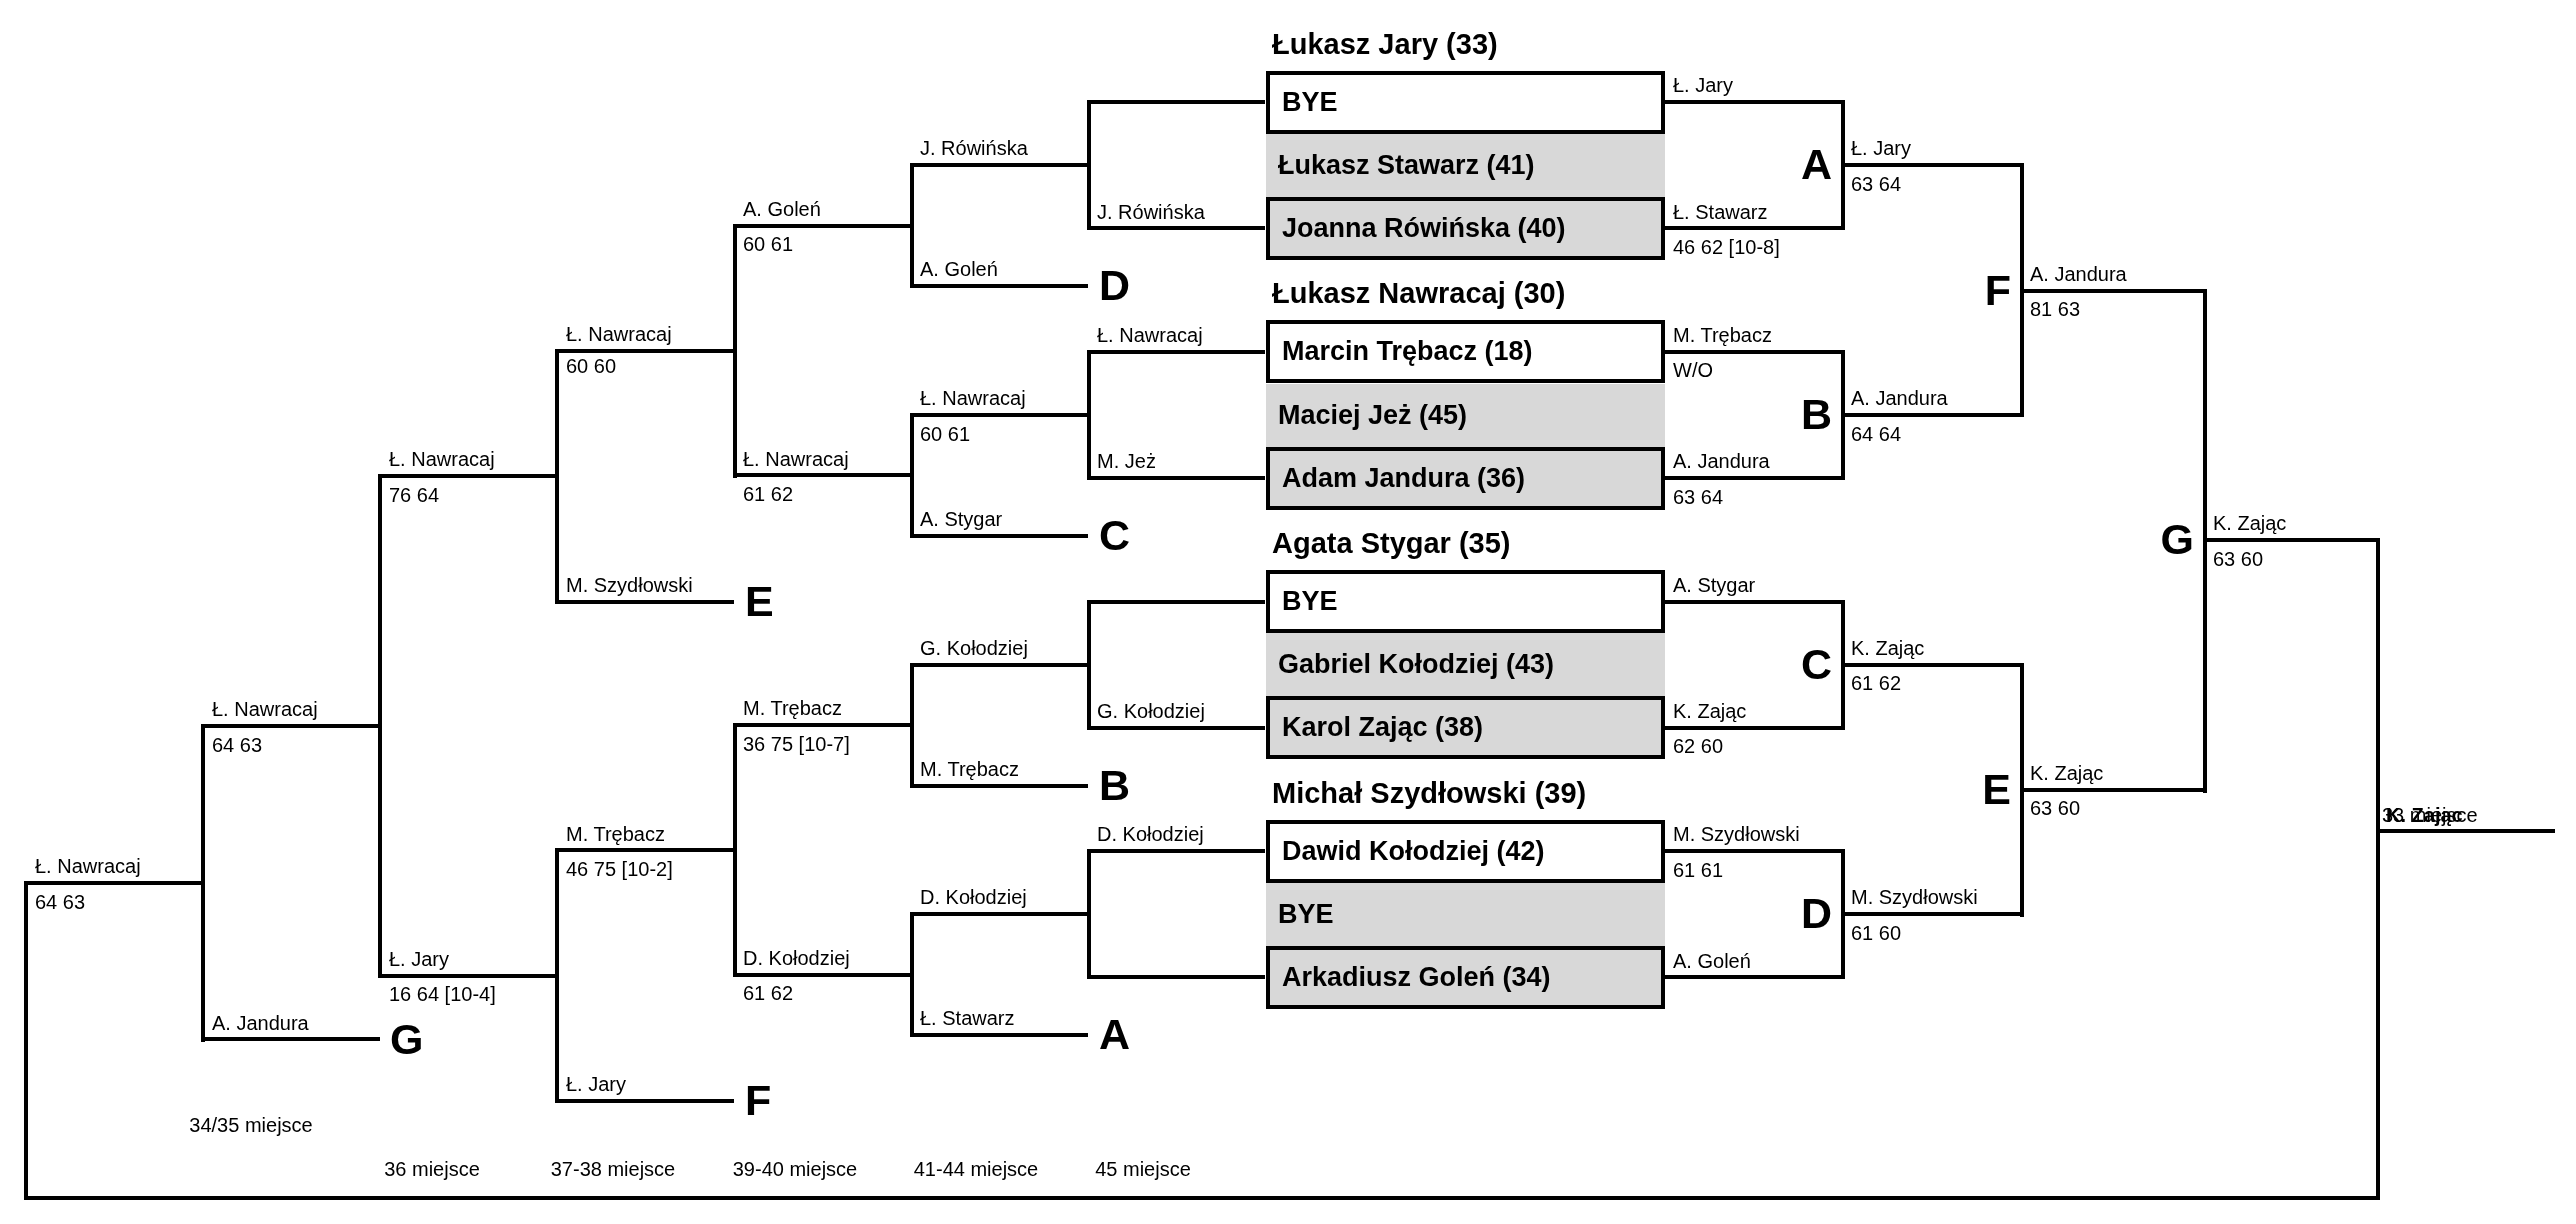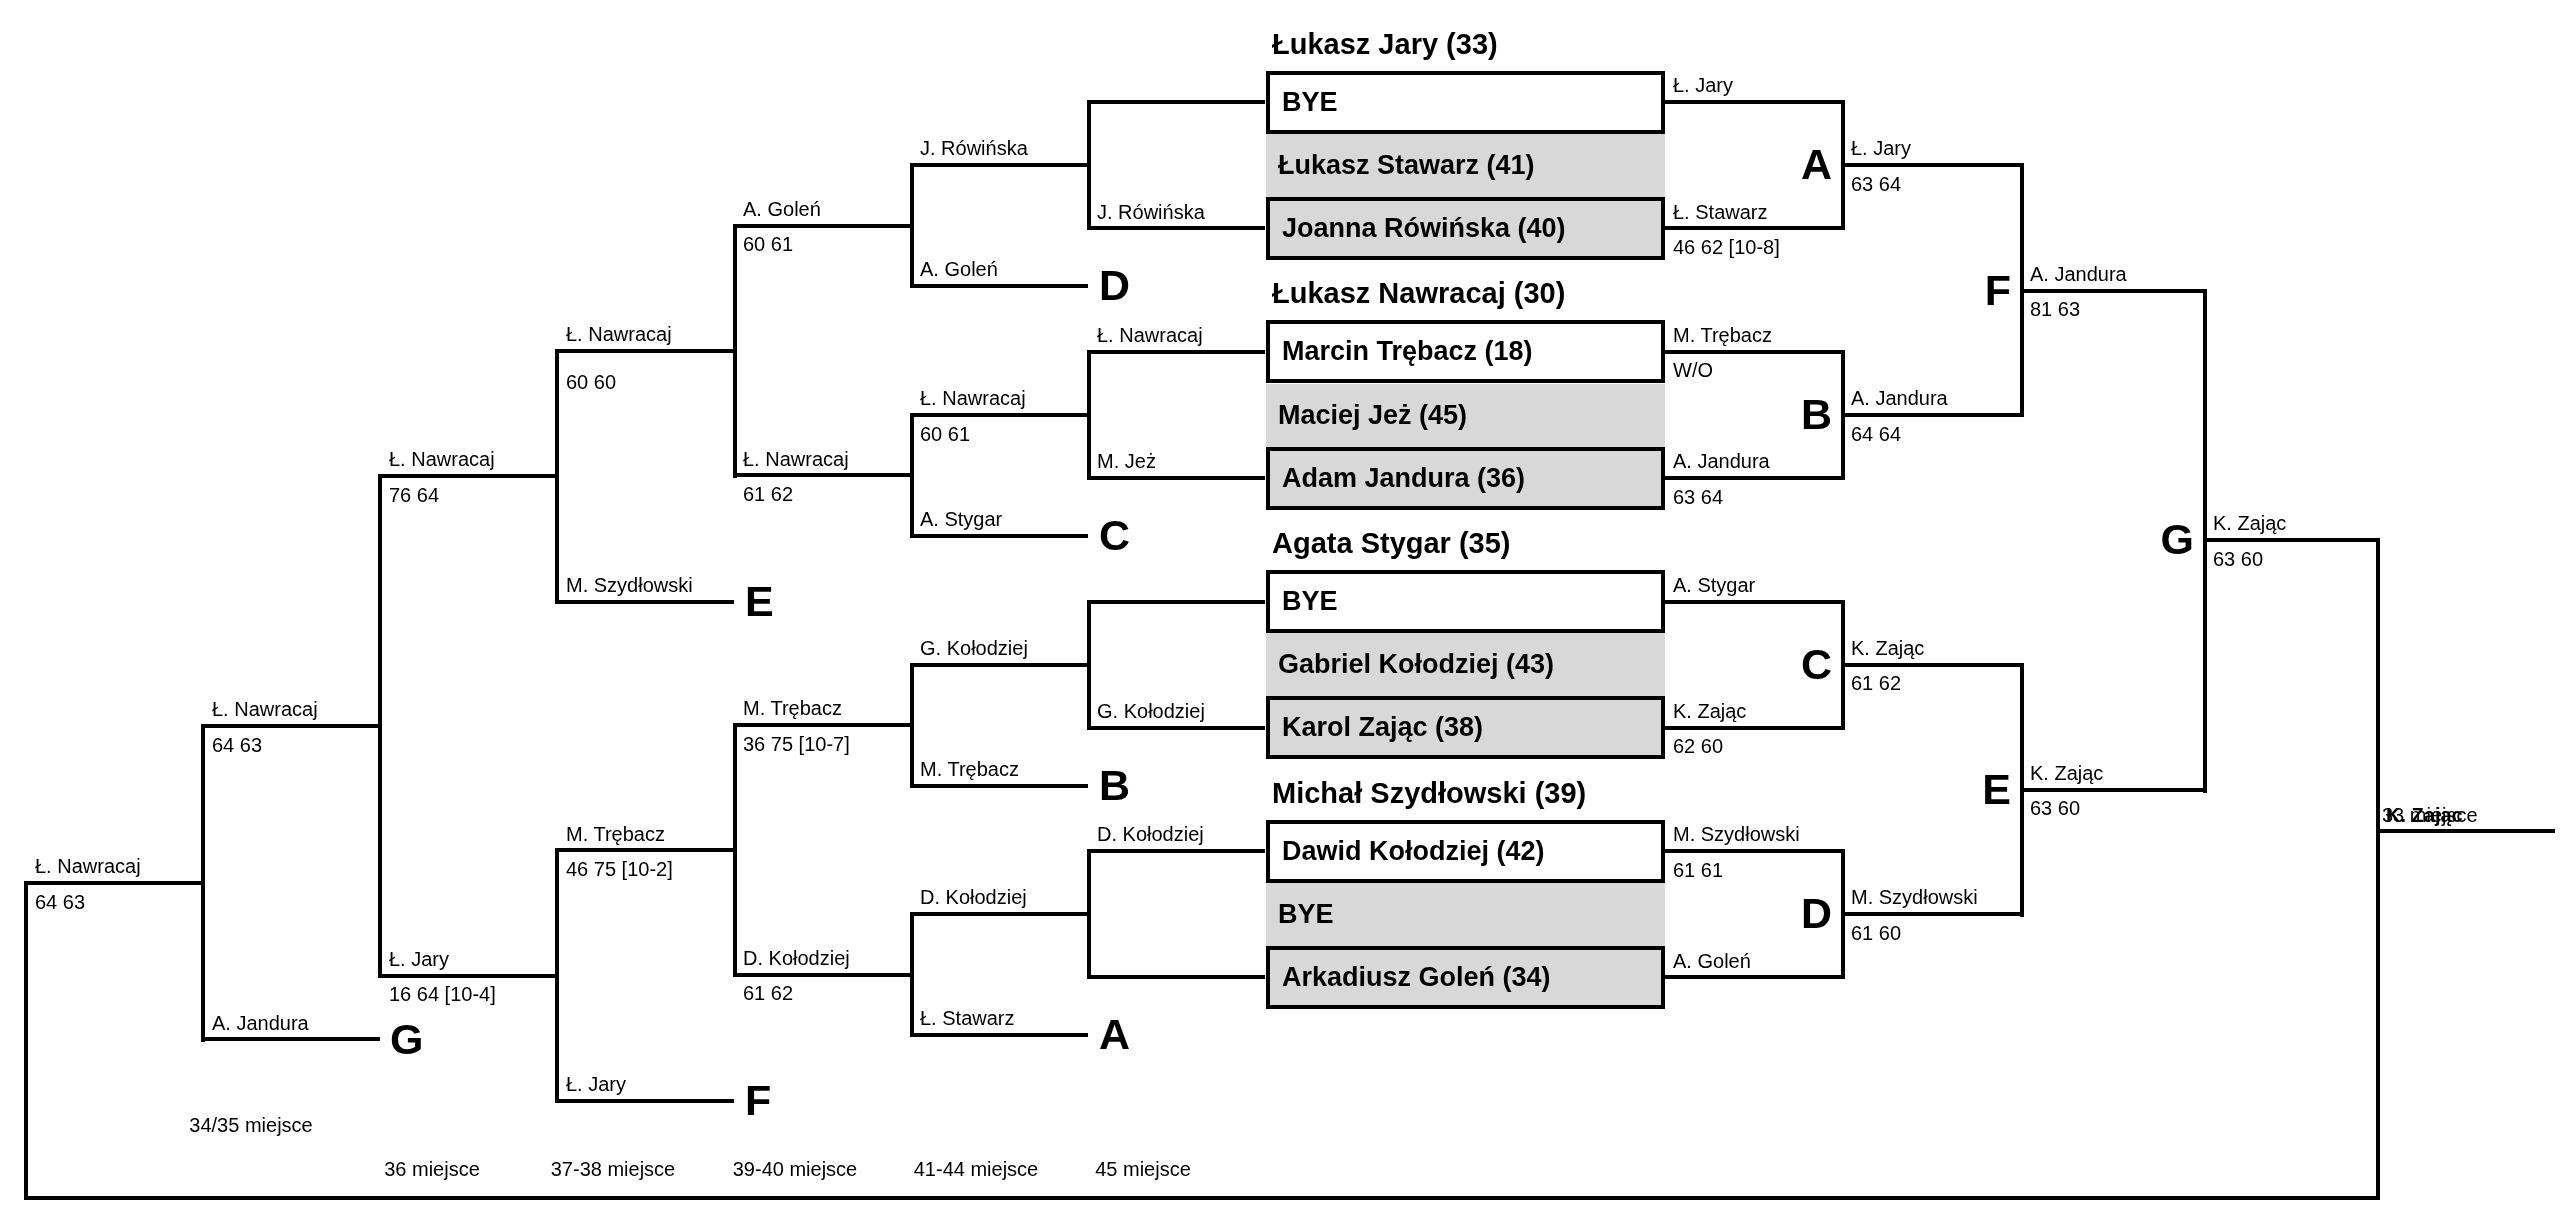--- a/index.html
+++ b/index.html
@@ -153,21 +153,21 @@
     <div class="lbl name" style="left: 920px; top: 1006px;">Ł. Stawarz</div>
     <div class="letter" style="left: 1099px; top: 1013px;">A</div>
     <div class="vl" style="left: 910px; top: 912px; height: 125px;"></div>
     <div class="hl" style="left: 734px; top: 973px; width: 177px;"></div>
     <div class="lbl name" style="left: 743px; top: 946px;">D. Kołodziej</div>
     <div class="lbl score" style="left: 743px; top: 981px;">61 62</div>
     <div class="vl" style="left: 733px; top: 224px; height: 254px;"></div>
     <div class="vl" style="left: 733px; top: 723px; height: 254px;"></div>
     <div class="hl" style="left: 557px; top: 349px; width: 177px;"></div>
     <div class="lbl name" style="left: 566px; top: 322px;">Ł. Nawracaj</div>
-    <div class="lbl score" style="left: 566px; top: 370px; text-align: right;">60 60</div>
+    <div class="lbl score" style="left: 566px; top: 354px; text-align: right;">60 60</div>
     <div class="hl" style="left: 557px; top: 848px; width: 177px;"></div>
     <div class="lbl name" style="left: 566px; top: 822px;">M. Trębacz</div>
     <div class="lbl score" style="left: 566px; top: 857px;">46 75 [10-2]</div>
     <div class="hl" style="left: 557px; top: 600px; width: 177px;"></div>
     <div class="lbl name" style="left: 566px; top: 573px;">M. Szydłowski</div>
     <div class="letter" style="left: 745px; top: 580px;">E</div>
     <div class="hl" style="left: 557px; top: 1099px; width: 177px;"></div>
     <div class="lbl name" style="left: 566px; top: 1072px;">Ł. Jary</div>
     <div class="letter" style="left: 745px; top: 1079px;">F</div>
     <div class="vl" style="left: 555px; top: 349px; height: 255px;"></div>

